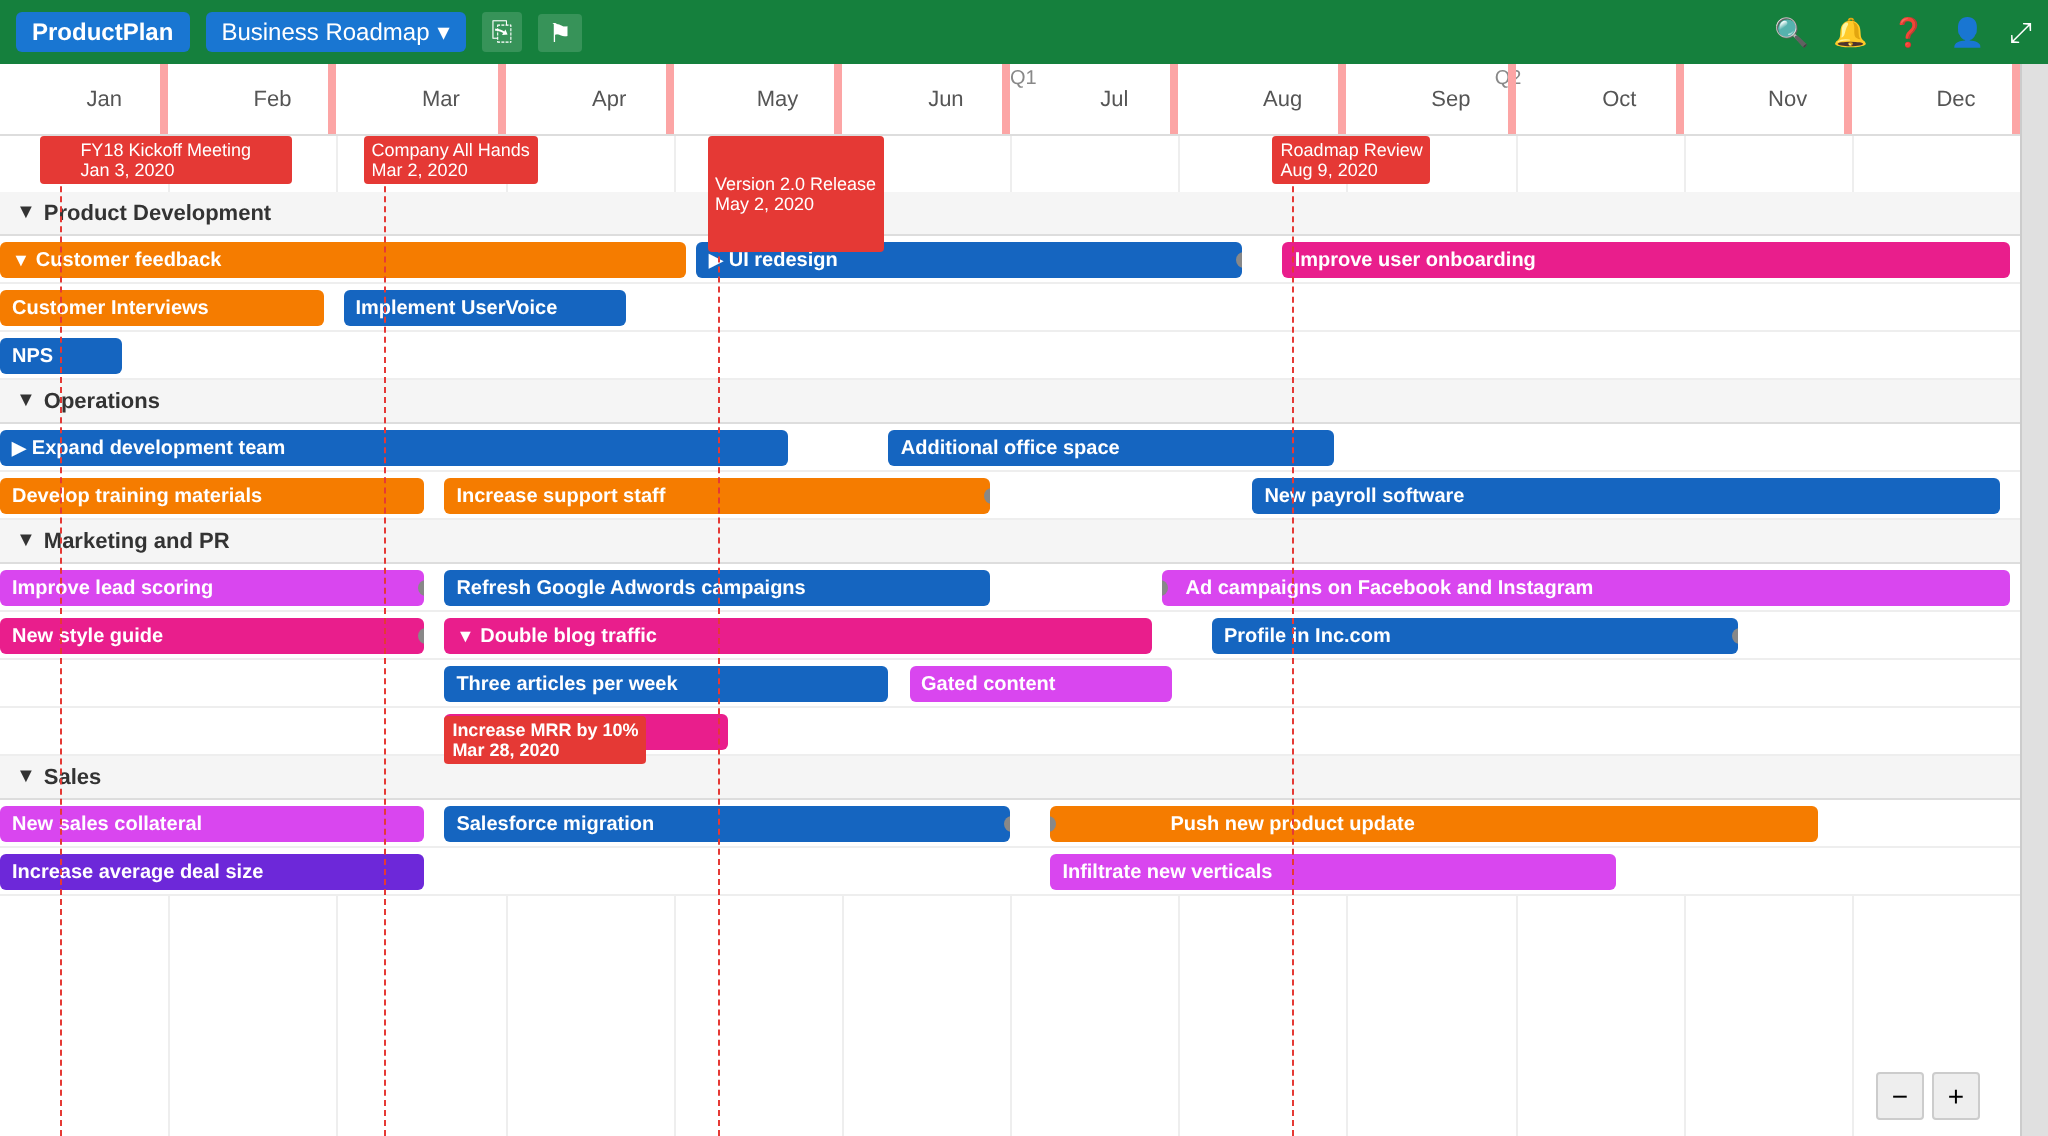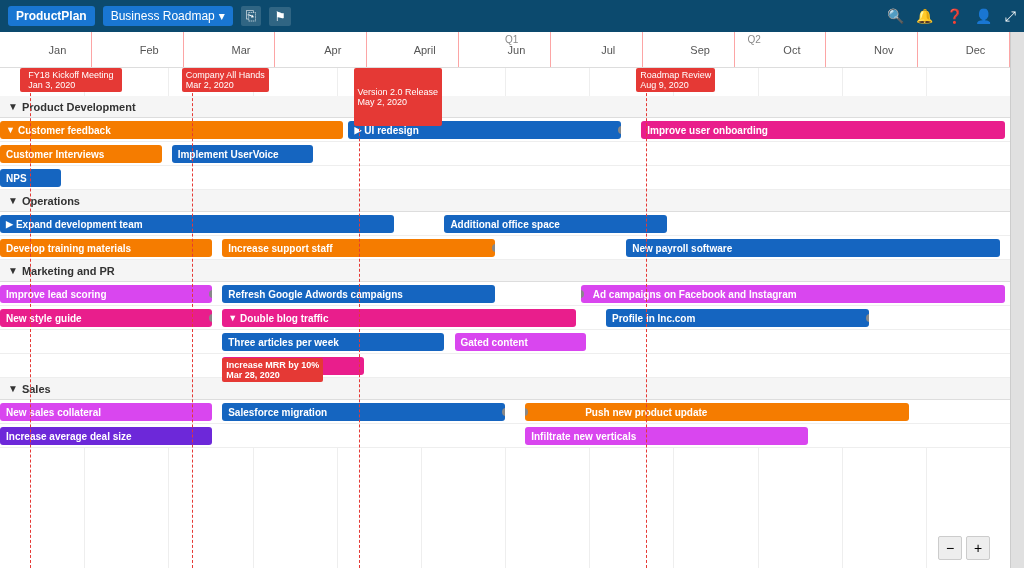--- a/index.html
+++ b/index.html
@@ -1,20 +1,20 @@
 <!DOCTYPE html>
 <html><head>
   <meta charset="utf-8">
   <style>
     * { box-sizing: border-box; margin: 0; padding: 0; }
     body { font-family: Arial, sans-serif; font-size: 11px; background: #f0f0f0; overflow: hidden; width: 1024px; height: 568px; }
 
     
     .top-nav {
-      background: #0c4a6e;
+      background: #15803d;
       height: 32px;
       display: flex;
       align-items: center;
       padding: 0 8px;
       gap: 8px;
     }
     .nav-logo {
       background: #1976d2;
       color: white;
       padding: 3px 8px;
@@ -77,21 +77,21 @@
       position: relative;
     }
 
     .month-col {
       flex: 1;
       display: flex;
       align-items: center;
       justify-content: center;
       font-size: 11px;
       color: #555;
-      border-right: 1px solid #fca5a5;
+      border-right: 4px solid #fca5a5;
       position: relative;
       padding-left: 24px;
     }
 
     
     .right-scrollbar {
       width: 14px;
       background: #e0e0e0;
       border-left: 1px solid #ccc;
     }
@@ -219,34 +219,35 @@
 
     <div class="timeline-header" style="position:relative;">
 
       <div style="position:absolute; left:50%; top:2px; font-size:10px; color:#888;">Q1</div>
       <div style="position:absolute; left:74%; top:2px; font-size:10px; color:#888;">Q2</div>
 
       <div class="month-col" style="font-size:11px;">Jan</div>
       <div class="month-col">Feb</div>
       <div class="month-col">Mar</div>
       <div class="month-col">Apr</div>
-      <div class="month-col">April</div>
+      <div class="month-col">May</div>
       <div class="month-col">Jun</div>
       <div class="month-col">Jul</div>
+      <div class="month-col">Aug</div>
       <div class="month-col">Sep</div>
       <div class="month-col">Oct</div>
       <div class="month-col">Nov</div>
       <div class="month-col">Dec</div>
     </div>
 
     <div class="timeline-body" style="position:relative; background:white;">
 
       <div style="position:absolute; top:0; left:0; right:0; height:28px; z-index:15; pointer-events:none;">
 
-        <div style="position:absolute; left:2%; top:0; background:#e53935; color:white; padding:2px 8px; border-radius:2px; font-size:9px; white-space:nowrap;">
+        <div style="position:absolute; left:2%; top:0; background:#e53935; color:white; padding:2px 20px; border-radius:2px; font-size:9px; white-space:nowrap;">
           FY18 Kickoff Meeting<br>Jan 3, 2020
         </div>
 
         <div style="position:absolute; left:18%; top:0; background:#e53935; color:white; padding:2px 4px; border-radius:2px; font-size:9px; white-space:nowrap;">
           Company All Hands<br>Mar 2, 2020
         </div>
 
         <div style="position:absolute; left:35%; top:0; background:#e53935; color:white; padding:19px 4px; border-radius:2px; font-size:9px; white-space:nowrap;">
           Version 2.0 Release<br>May 2, 2020
         </div>

